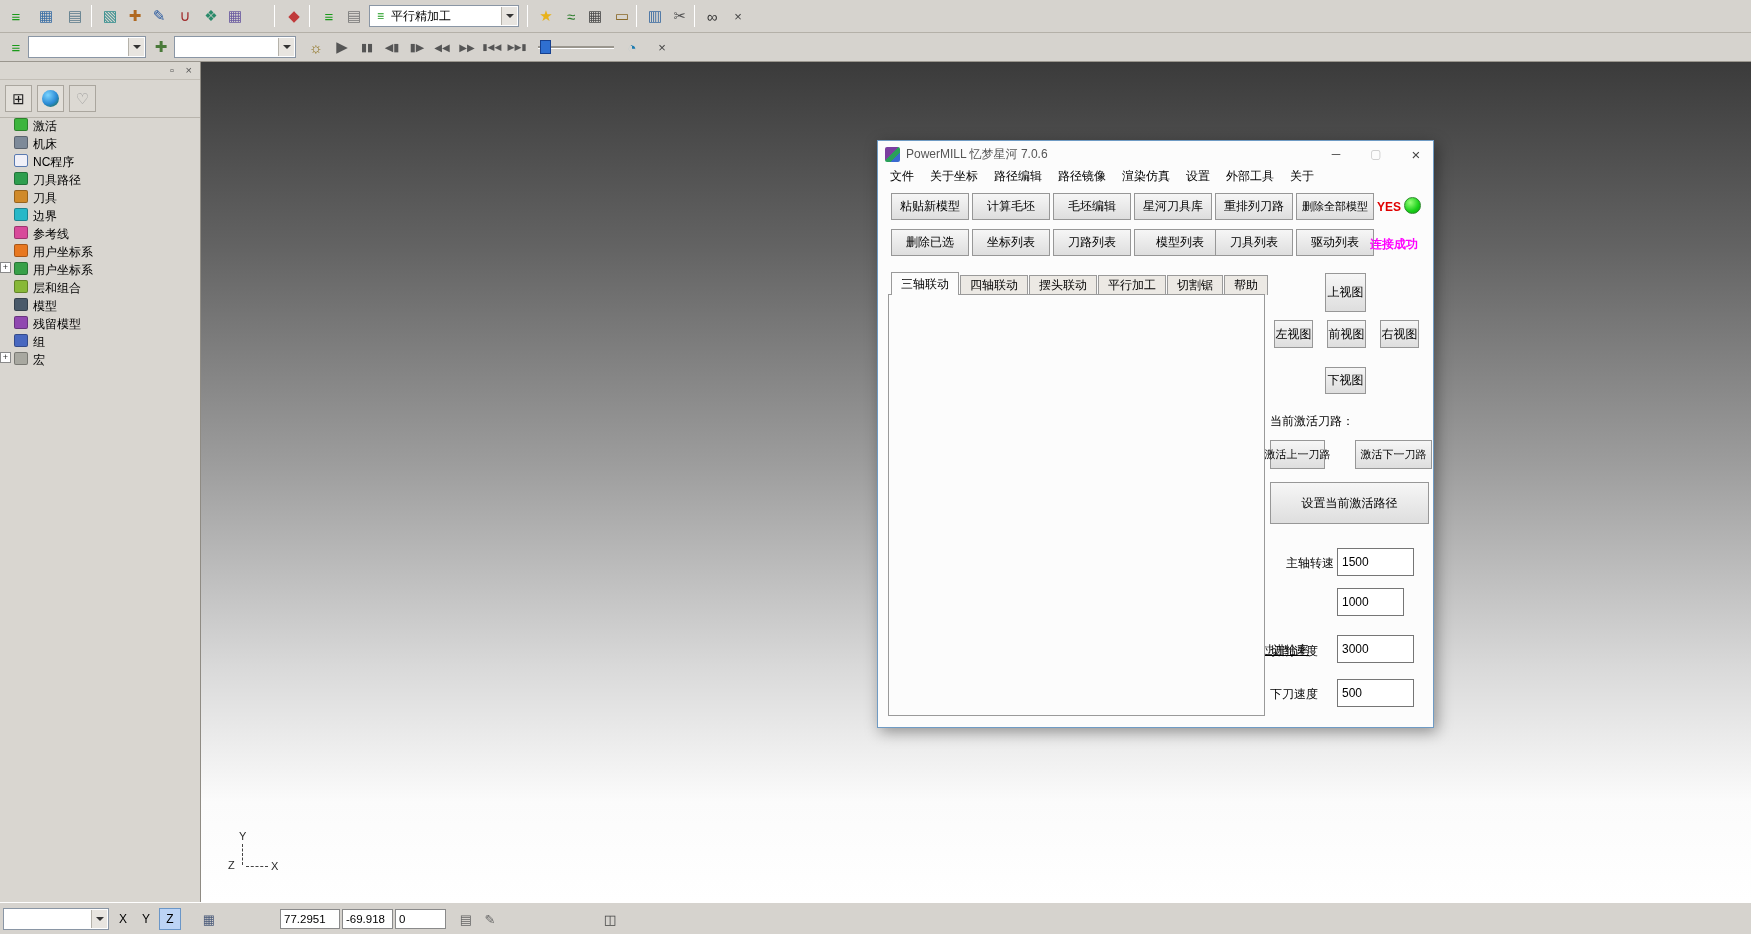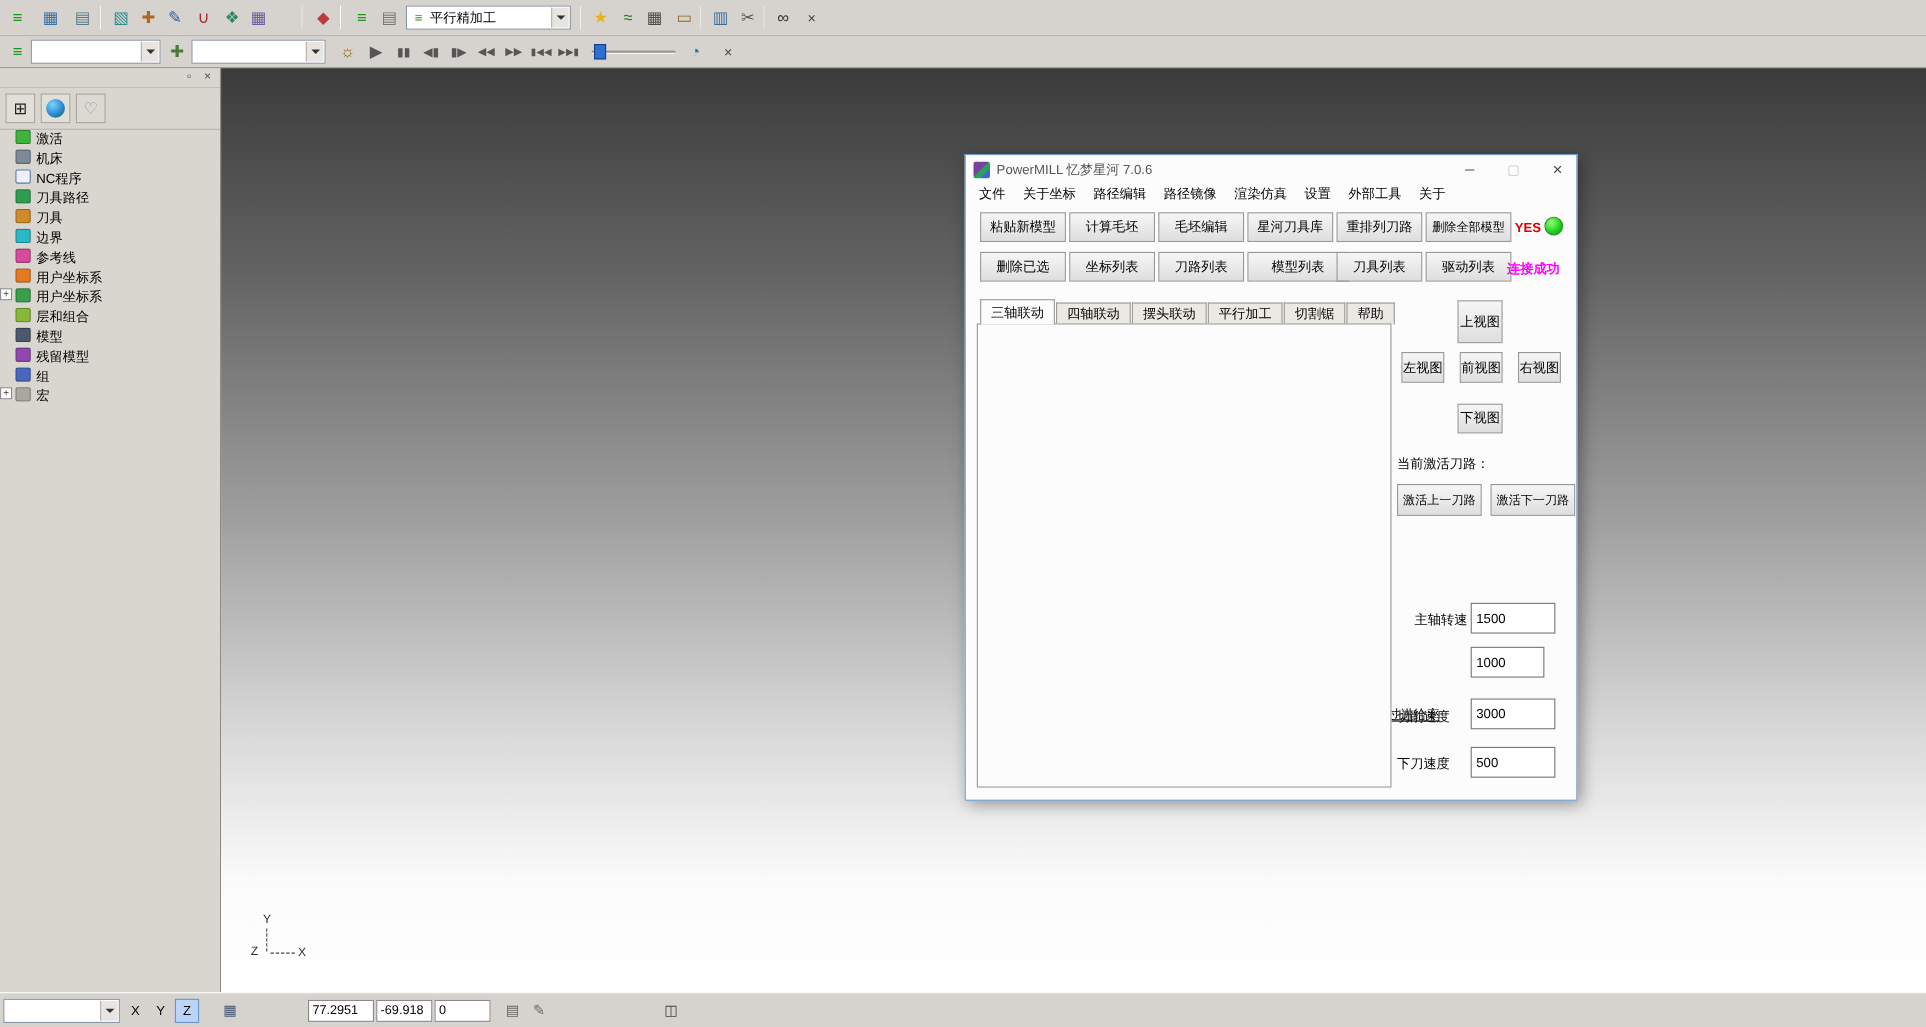--- a/index.html
+++ b/index.html
@@ -378,22 +378,23 @@
     </div>
     <div class="btn" style="left:140px;top:491px;width:106px;height:51px;border-color:#7a7a7a;">执行</div>
 
     <div class="btn" style="left:447px;top:132px;width:41px;height:39px;">上视图</div>
     <div class="btn" style="left:396px;top:179px;width:39px;height:28px;">左视图</div>
     <div class="btn" style="left:449px;top:179px;width:39px;height:28px;">前视图</div>
     <div class="btn" style="left:502px;top:179px;width:39px;height:28px;">右视图</div>
     <div class="btn" style="left:447px;top:226px;width:41px;height:27px;">下视图</div>
 
     <span class="flabel" style="left:392px;top:272px;text-align:right;">当前激活刀路：</span>
-    <div class="btn" style="left:392px;top:299px;width:77px;height:29px;font-size:11px;">激活上一刀路</div>
+    <div class="btn" style="left:392px;top:299px;width:55px;height:29px;font-size:11px;">激活上一刀路</div>
     <div class="btn" style="left:477px;top:299px;width:77px;height:29px;font-size:11px;">激活下一刀路</div>
+    <div class="btn" style="left:392px;top:341px;width:159px;height:42px;">设置当前激活路径</div>
 
     <span class="flabel" style="left:392px;top:414px;margin-left:16px;">主轴转速</span>
     <input class="edit" style="left: 459px; top: 407px; width: 77px; height: 28px;" value="1500">
     <span class="flabel" style="left:392px;top:454px;margin-top:48px;">切削速度</span>
     <input class="edit" style="left: 459px; top: 447px; width: 67px; height: 28px;" value="1000">
     <span class="flabel" style="left:371px;top:501px;text-decoration:underline;">掠过进给率</span>
     <input class="edit" style="left: 459px; top: 494px; width: 77px; height: 28px;" value="3000">
     <span class="flabel" style="left:392px;top:545px;">下刀速度</span>
     <input class="edit" style="left: 459px; top: 538px; width: 77px; height: 28px;" value="500">
   </div>

